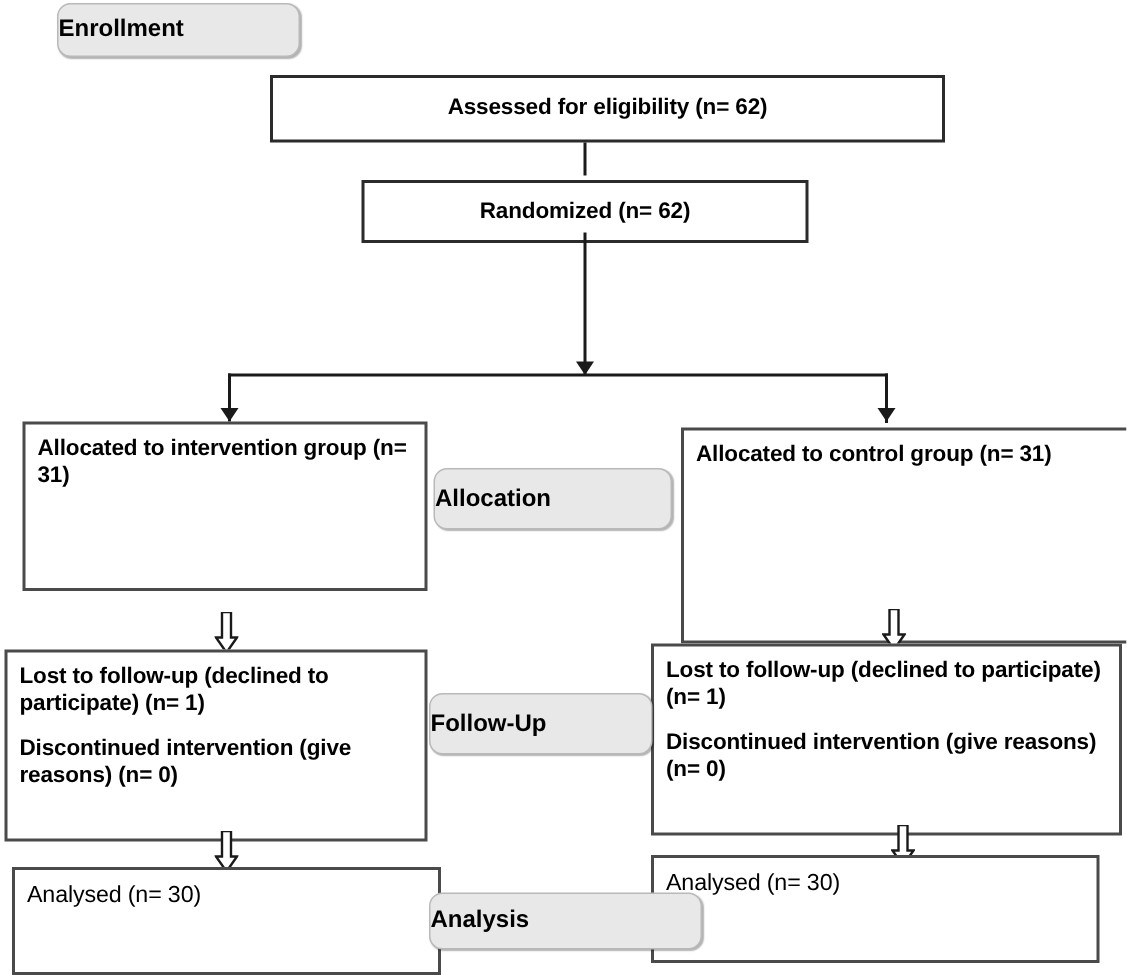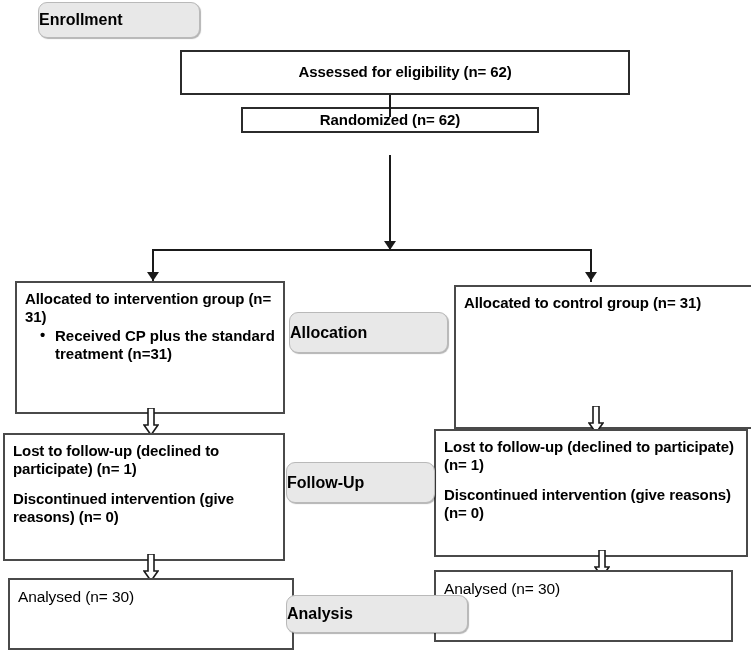--- a/index.html
+++ b/index.html
@@ -133,45 +133,42 @@
   <div class="pill" style="left:286px; top:595px; width:182px; height:38px;">
     <span>Analysis</span>
   </div>
 
   <div class="node fbox thin" style="left:180px; top:50px; width:450px; height:45px;">
     <div class="pad-c">
       <div class="txt center">Assessed for eligibility (n= 62)</div>
     </div>
   </div>
 
-  <div class="node fbox thin" style="left:241px; top:107px; width:298px; height:26px;">
+  <div class="node fbox thin" style="left:241px; top:120px; width:298px; height:42px;">
     <div class="pad-c">
       <div class="txt center">Randomized (n= 62)</div>
     </div>
   </div>
 
   <div class="vline" style="left:389px; top:95px; height:22px;"></div>
 
   <div class="vline" style="left:389px; top:155px; height:95px;"></div>
   <div class="arrowhead" style="left:384px; top:241px;"></div>
 
   <div class="hline" style="left:152px; top:249px; width:440px;"></div>
 
   <div class="vline" style="left:152px; top:249px; height:33px;"></div>
   <div class="arrowhead" style="left:147px; top:272px;"></div>
 
   <div class="vline" style="left:590px; top:249px; height:33px;"></div>
   <div class="arrowhead" style="left:585px; top:272px;"></div>
 
-  <div class="node fbox" style="left:15px; top:281px; width:270px; height:133px;">
+  <div class="node fbox" style="left:15px; top:281px; width:270px; height:113px;">
     <div class="pad-l">
       <div class="txt">Allocated to intervention group (n= 31)</div>
-      <ul class="bl">
-        <li>Received CP plus the standard treatment (n=31)</li>
-      </ul>
     </div>
   </div>
 
   <div class="node fbox" style="left:454px; top:285px; width:314px; height:144px;">
     <div class="pad-l">
       <div class="txt">Allocated to control group (n= 31)</div>
     </div>
   </div>
 
   <div class="blockarrow" style="left:143px; top:408px; height:28px;">

